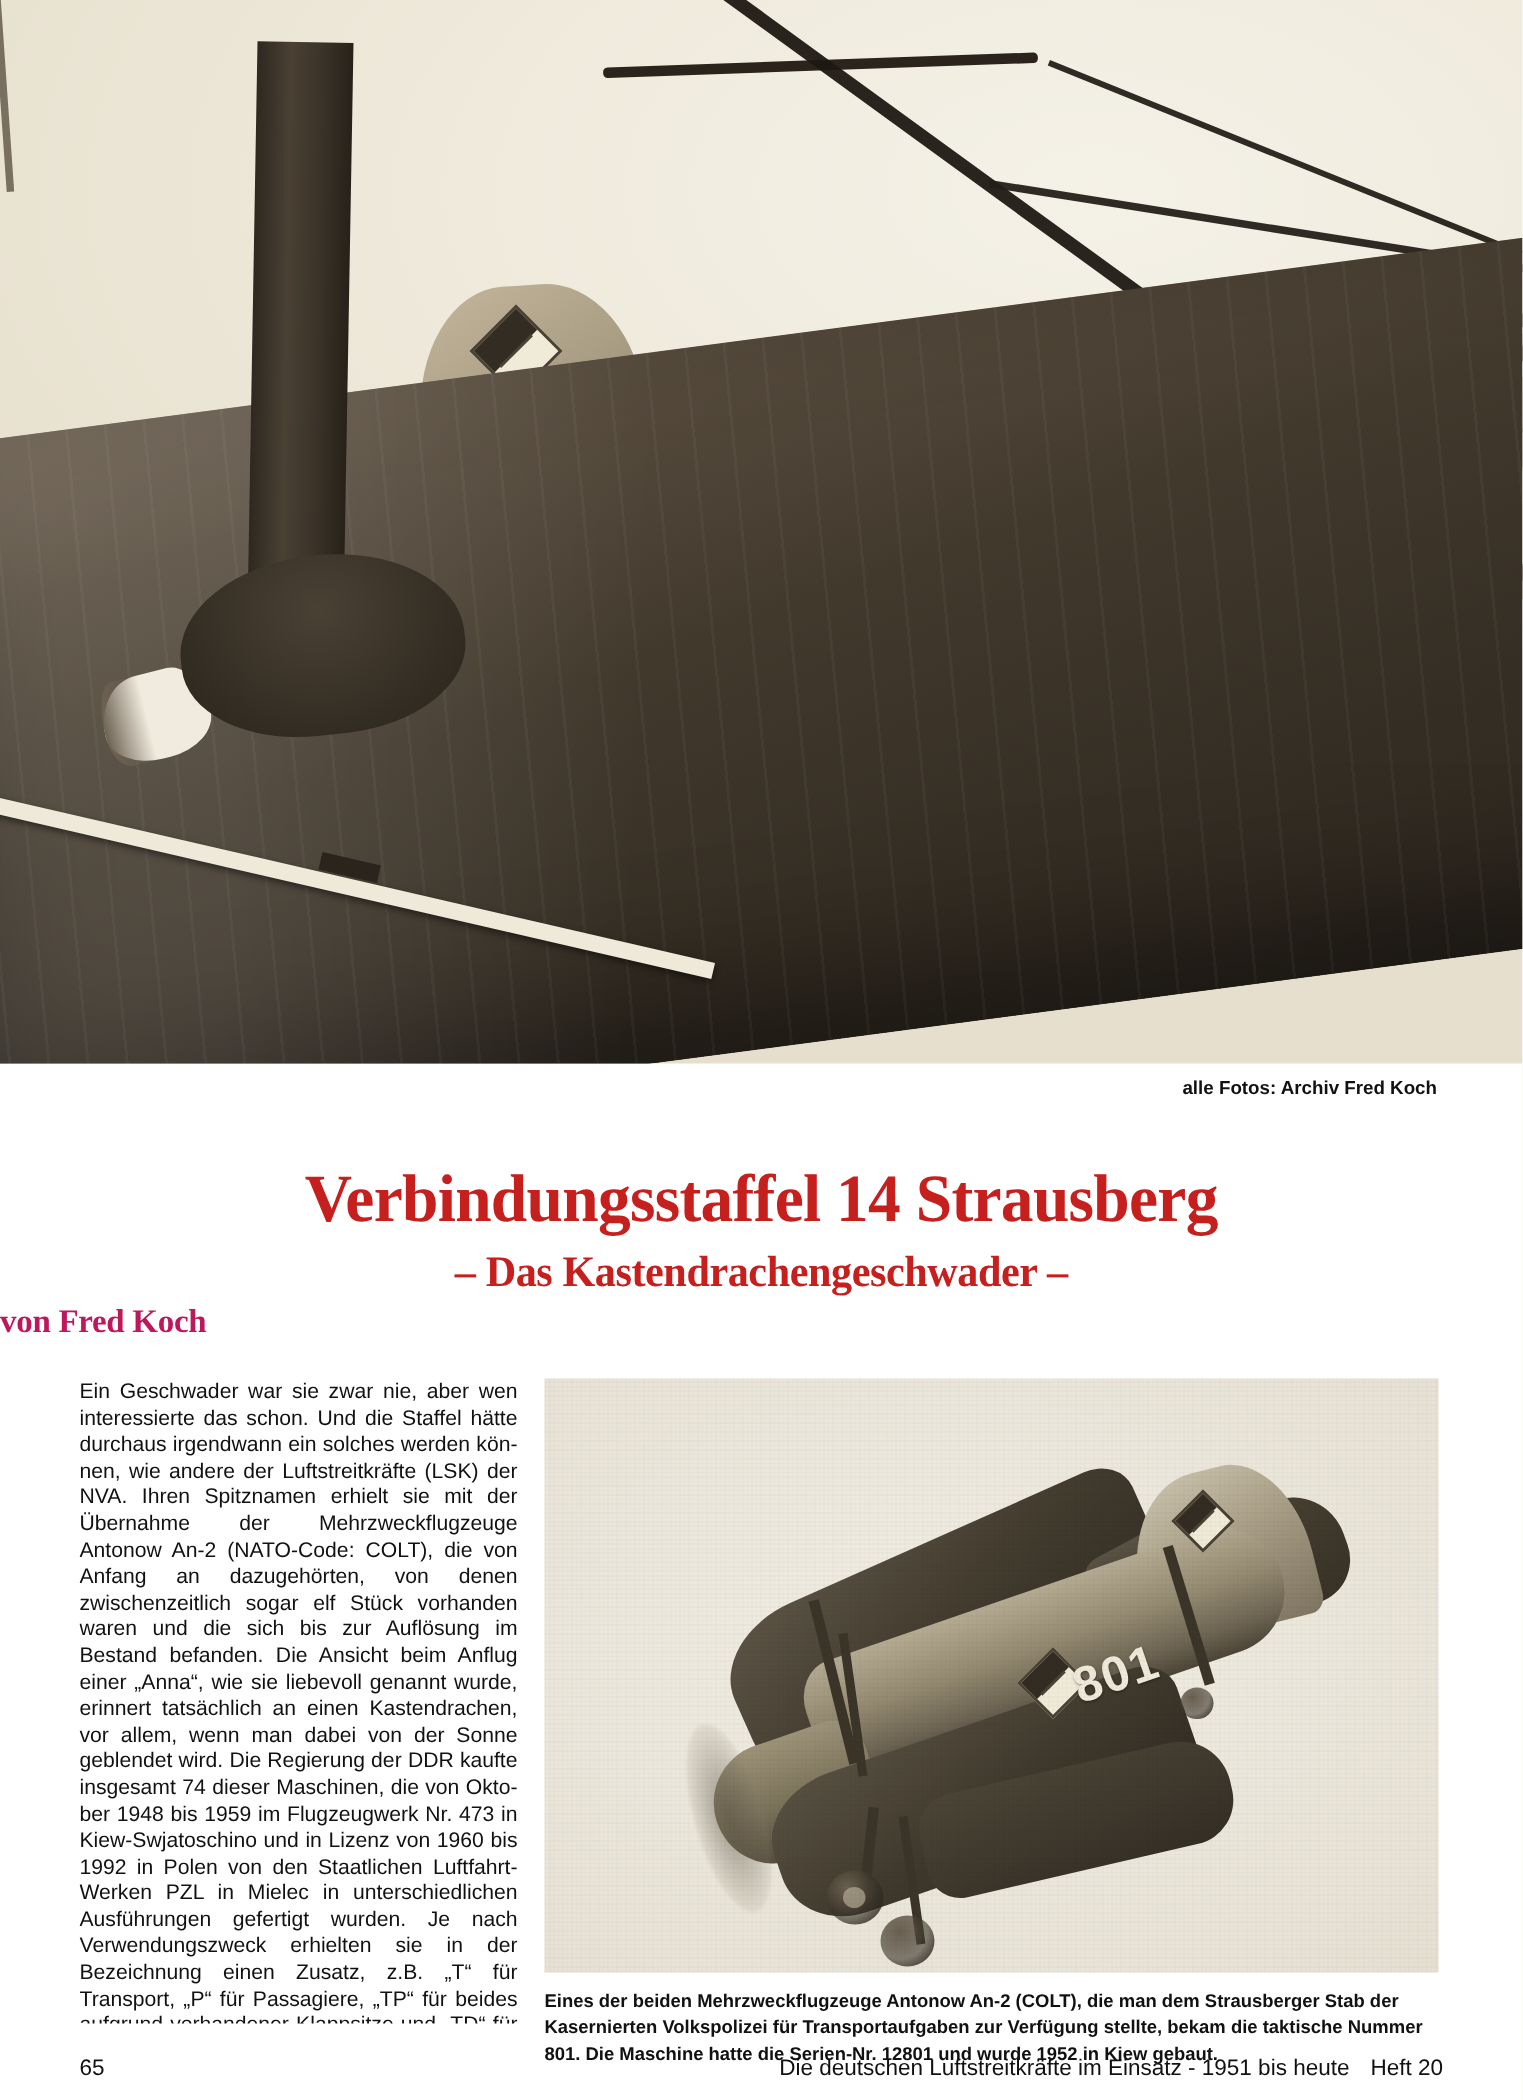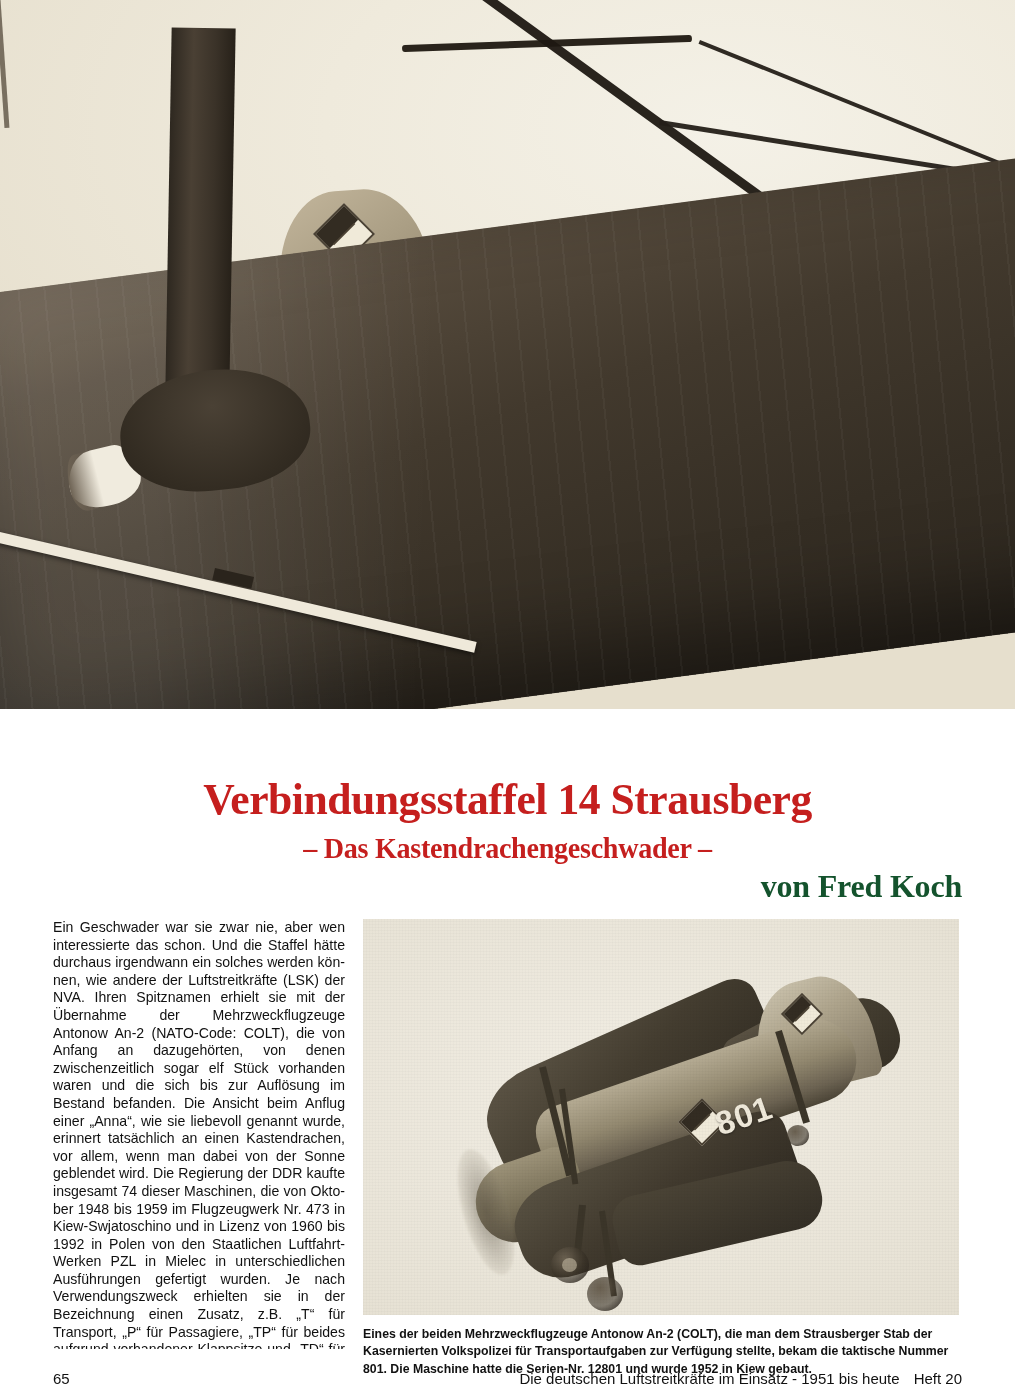--- a/index.html
+++ b/index.html
@@ -276,25 +276,25 @@
     font-family: "Liberation Serif", serif;
     font-weight: 700;
     font-size: 29px;
     color: #C51F1E;
     letter-spacing: -0.3px;
     transform: scaleX(0.97);
   }
   .byline {
     position: absolute;
     left: 0; top: 868px; width: 962px;
-    text-align: right;
+    text-align: left;
     font-family: "Liberation Serif", serif;
     font-weight: 700;
-    font-size: 32px;
-    color: #14532d;
+    font-size: 22px;
+    color: #be185d;
     letter-spacing: -0.2px;
   }
 
   
   .col-text {
     position: absolute;
     left: 53px; top: 919px; width: 292px; height: 430px;
     font-size: 14.1px;
     line-height: 17.6px;
     text-align: justify;
@@ -487,20 +487,21 @@
 
   <div class="fg-wing"></div>
   <div class="fg-wing-stripe"></div>
   <div class="fg-wing-stripe2"></div>
   <div class="wing-marker"></div>
   <div class="fg-strut"></div>
   <div class="fg-strut-cap"></div>
 </div>
 
 <div class="caption-top">
+  <div class="caption-credit">alle Fotos: Archiv Fred Koch</div>
 </div>
 
 <div class="headline">Verbindungsstaffel 14 Strausberg</div>
 <div class="subhead">– Das Kastendrachengeschwader –</div>
 <div class="byline">von Fred Koch</div>
 
 <div class="col-text">
   <p>Ein Geschwader war sie zwar nie, aber wen interessierte das schon. Und die Staffel hätte durchaus irgendwann ein solches werden kön­nen, wie andere der Luftstreitkräfte (LSK) der NVA. Ihren Spitznamen erhielt sie mit der Über­nahme der Mehrzweckflugzeuge Antonow An-2 (NATO-Code: COLT), die von Anfang an dazu­gehörten, von denen zwischenzeitlich sogar elf Stück vorhanden waren und die sich bis zur Auf­lösung im Bestand befanden. Die Ansicht beim Anflug einer „Anna“, wie sie liebevoll genannt wurde, erinnert tatsächlich an einen Kastendra­chen, vor allem, wenn man dabei von der Sonne geblendet wird. Die Regierung der DDR kaufte insgesamt 74 dieser Maschinen, die von Okto­ber 1948 bis 1959 im Flugzeugwerk Nr. 473 in Kiew-Swjatoschino und in Lizenz von 1960 bis 1992 in Polen von den Staatlichen Luftfahrt-Werken PZL in Mielec in unterschiedlichen Aus­führungen gefertigt wurden. Je nach Verwen­dungszweck erhielten sie in der Bezeichnung einen Zusatz, z.B. „T“ für Transport, „P“ für Pas­sagiere, „TP“ für beides aufgrund vorhandener Klappsitze und „TD“ für die Transportflugzeuge, die speziell zum Absetzen von bis zu zwölf Fall­schirmjägern (Desantnikow) eingerichtet wor­den waren. Die KVP und die NVA erhielten vor</p>
 </div>
 

